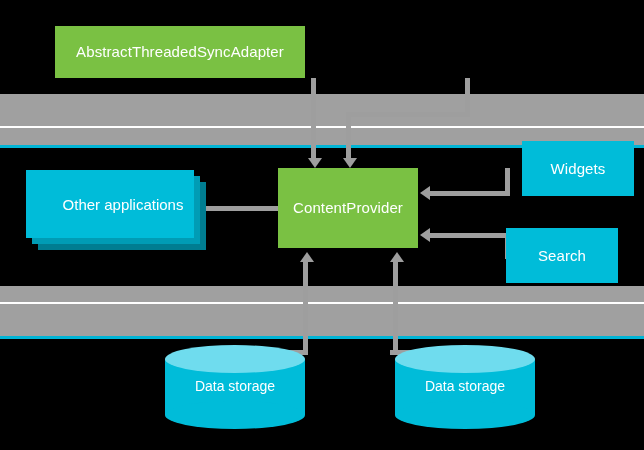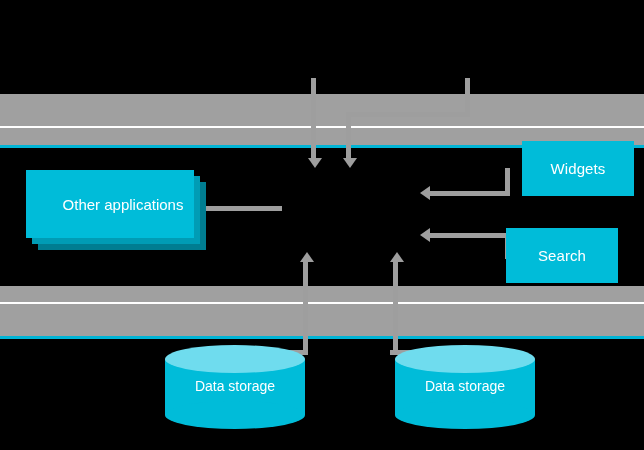--- a/index.html
+++ b/index.html
@@ -93,31 +93,37 @@
   <div class="vline" style="left:303px;top:262px;height:92px;"></div>
   <div class="hline" style="left:228px;top:350px;width:80px;"></div>
   <div class="vline" style="left:228px;top:350px;height:16px;"></div>
   <div class="arrow-u" style="left:300px;top:252px;"></div>
 
   <div class="vline" style="left:393px;top:262px;height:92px;"></div>
   <div class="hline" style="left:390px;top:350px;width:80px;"></div>
   <div class="vline" style="left:466px;top:350px;height:16px;"></div>
   <div class="arrow-u" style="left:390px;top:252px;"></div>
 
+  <div class="node green" style="left:55px;top:26px;width:250px;height:52px;">
+    <span>AbstractThreadedSyncAdapter</span>
+  </div>
 
 
   <div class="stack" style="left:26px;top:170px;width:180px;height:80px;">
     <div class="sheet s3" style="left:12px;top:12px;width:168px;height:68px;"></div>
     <div class="sheet s2" style="left:6px;top:6px;width:168px;height:68px;"></div>
     <div class="sheet s1" style="left:0px;top:0px;width:168px;height:68px;"></div>
     <div class="lbl" style="width:168px;height:68px;padding-left:13px;">
       <span>Other applications</span>
     </div>
   </div>
 
+  <div class="node green" style="left:278px;top:168px;width:140px;height:80px;">
+    <span>ContentProvider</span>
+  </div>
 
   <div class="node cyan" style="left:522px;top:141px;width:112px;height:55px;">
     <span>Widgets</span>
   </div>
 
   <div class="node cyan" style="left:506px;top:228px;width:112px;height:55px;">
     <span>Search</span>
   </div>
 
   <div class="cyl" style="left:165px;top:345px;width:140px;height:80px;">

